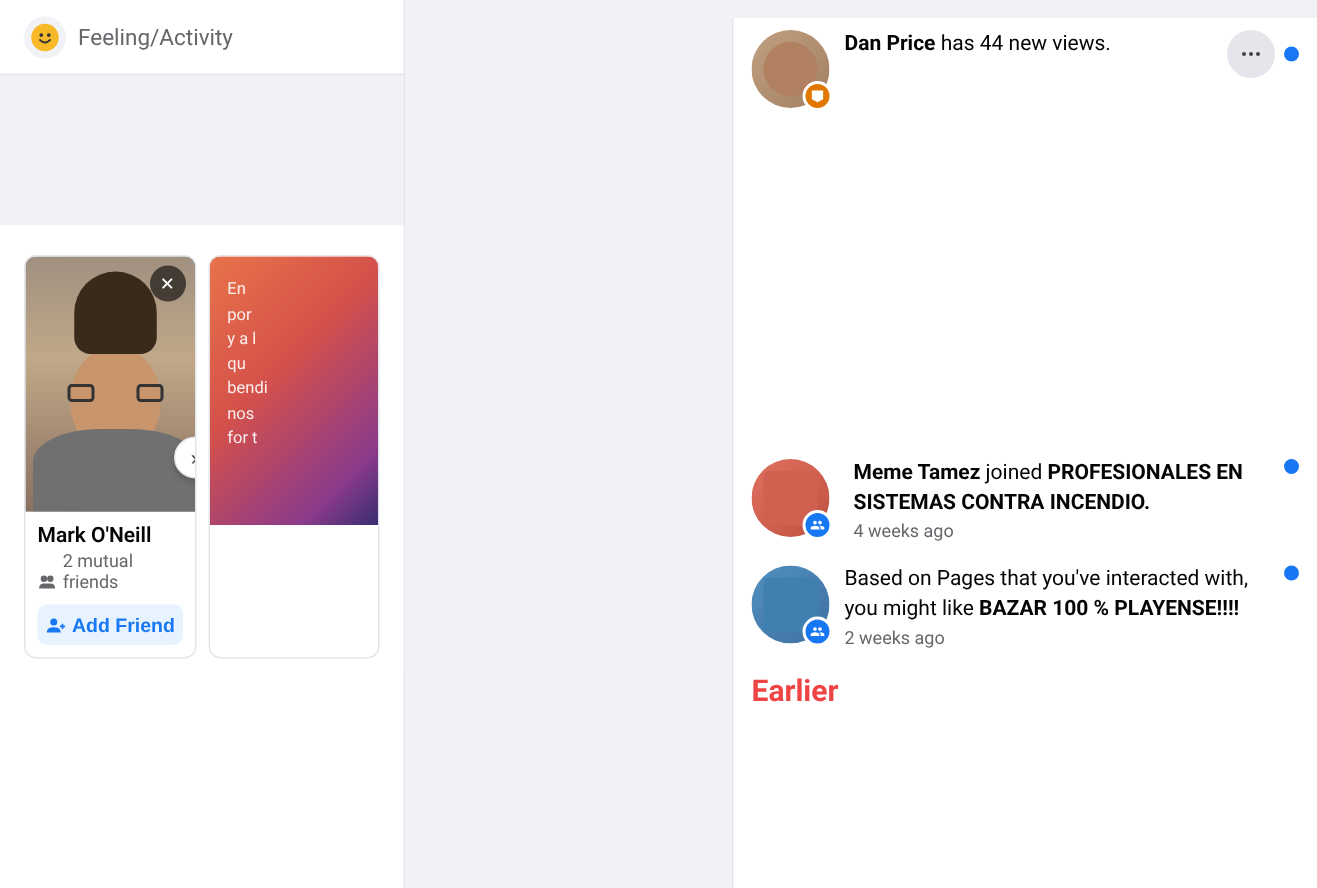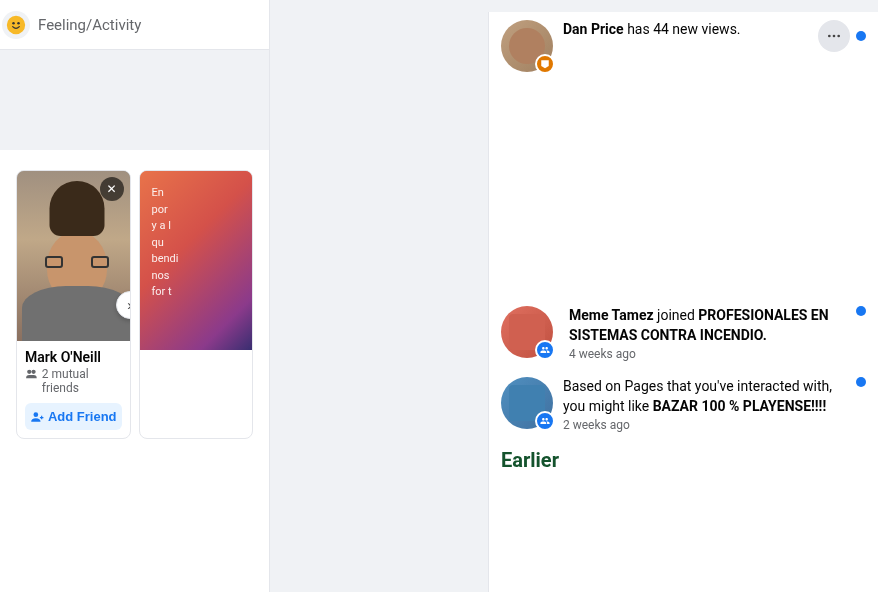--- a/index.html
+++ b/index.html
@@ -21,21 +21,21 @@
       height: 592px;
       background: #fff;
       border-right: 1px solid #e4e6eb;
     }
 
     .feeling-bar {
       height: 50px;
       border-bottom: 1px solid #e4e6eb;
       display: flex;
       align-items: center;
-      padding: 0 2px;
+      padding: 0 16px;
       gap: 8px;
     }
     .feeling-icon {
       width: 28px;
       height: 28px;
       background: #f0f2f5;
       border-radius: 50%;
       display: flex;
       align-items: center;
       justify-content: center;
@@ -148,21 +148,21 @@
     }
     .person-name {
       font-size: 14px;
       font-weight: 600;
       color: #050505;
     }
     .mutual-friends {
       font-size: 12px;
       color: #65676b;
       display: flex;
-      align-items: flex-start;
+      align-items: flex-end;
       gap: 4px;
       margin-top: 2px;
     }
     .add-friend-btn {
       width: 100%;
       padding: 6px 0;
       background: #e7f3ff;
       color: #1877f2;
       border: none;
       border-radius: 6px;
@@ -283,21 +283,21 @@
       border-radius: 50%;
       background: #1877f2;
       flex-shrink: 0;
     }
 
     
     .section-header {
       padding: 8px 12px 4px;
       font-size: 20px;
       font-weight: 700;
-      color: #14532d;
+      color: #ef4444;
     }
 
     
     .luis-label { 
       overflow: hidden;
       white-space: nowrap;
       text-overflow: ellipsis;
     }
 
     

